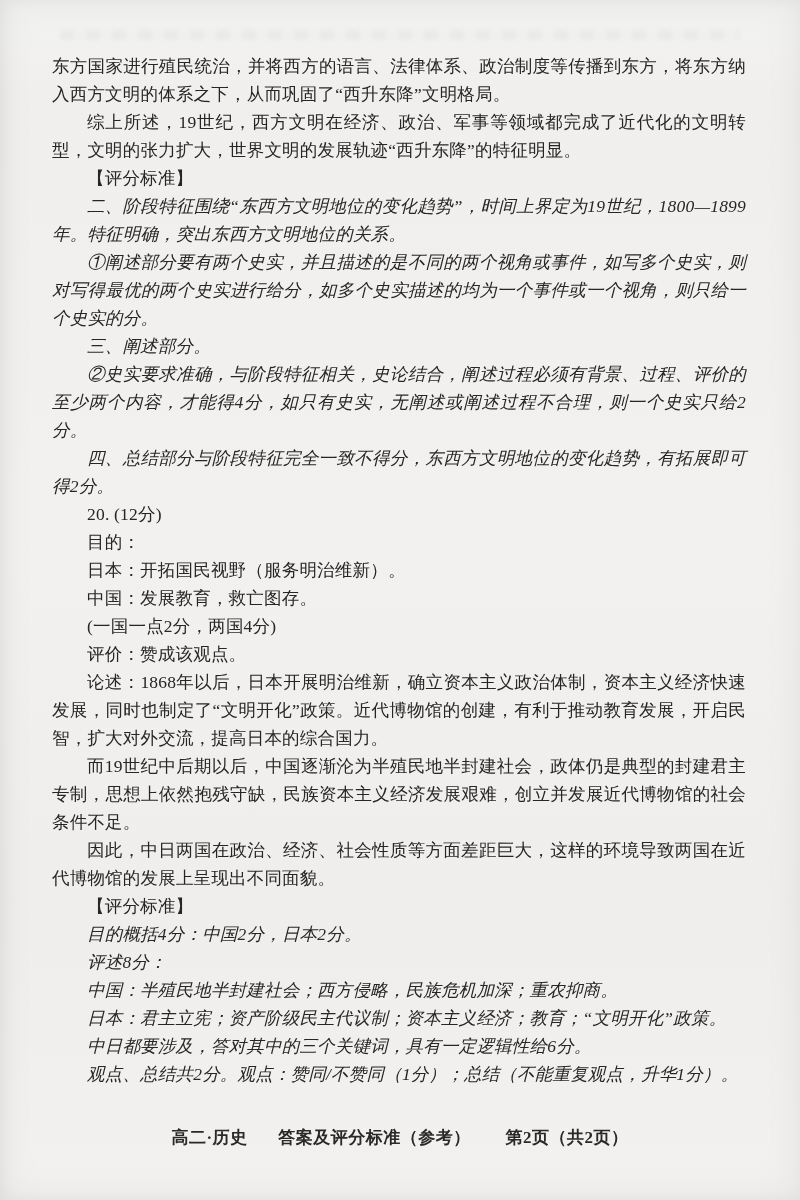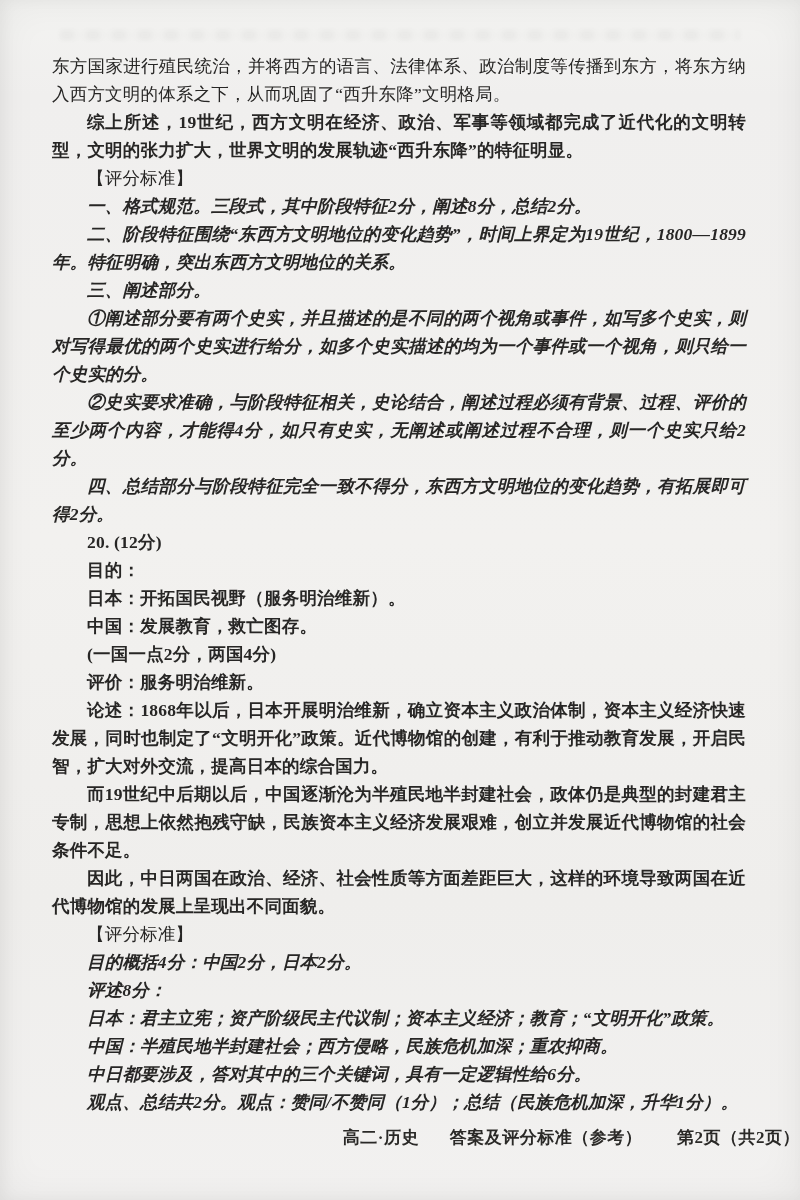--- a/index.html
+++ b/index.html
@@ -29,71 +29,70 @@
     position: absolute;
     left: 52px;
     top: 52px;
     width: 694px;
     font-size: 17.5px;
     line-height: 28px;
     text-align: justify;
     letter-spacing: 0.2px;
   }
   .content p { margin: 0; }
-  .ind { text-indent: 2em; font-weight: bold; }
+  .ind { text-indent: 2em; }
   .hdr { font-weight: normal; }
   .kai { font-style: italic; }           
-  .ansb { font-weight: bold; }           
+  .ansb { font-weight: normal; }           
   .footer {
     position: absolute;
     left: 0; top: 1126px;
     width: 100%;
-    text-align: right;
+    text-align: center;
     font-weight: bold;
     font-size: 17px;
     letter-spacing: 0.5px;
     color: #2a2927;
   }
   .footer span { display: inline-block; }
   .footer .gap1 { margin-right: 26px; }
   .footer .gap2 { margin-right: 30px; }
 </style>
 </head>
 <body>
 
 <main class="page">
 
   <div class="ghost"></div>
 
   <div class="content">
     <p>东方国家进行殖民统治，并将西方的语言、法律体系、政治制度等传播到东方，将东方纳入西方文明的体系之下，从而巩固了“西升东降”文明格局。</p>
     <p class="ind">综上所述，19世纪，西方文明在经济、政治、军事等领域都完成了近代化的文明转型，文明的张力扩大，世界文明的发展轨迹“西升东降”的特征明显。</p>
     <p class="ind hdr">【评分标准】</p>
-    <p class="ind kai">一、格式规范。三段式，其中阶段特征2分，阐述8分，总结2分。</p>
     <p class="ind kai">二、阶段特征围绕“东西方文明地位的变化趋势”，时间上界定为19世纪，1800—1899年。特征明确，突出东西方文明地位的关系。</p>
+    <p class="ind kai">①阐述部分要有两个史实，并且描述的是不同的两个视角或事件，如写多个史实，则对写得最优的两个史实进行给分，如多个史实描述的均为一个事件或一个视角，则只给一个史实的分。</p>
     <p class="ind kai">三、阐述部分。</p>
-    <p class="ind kai">①阐述部分要有两个史实，并且描述的是不同的两个视角或事件，如写多个史实，则对写得最优的两个史实进行给分，如多个史实描述的均为一个事件或一个视角，则只给一个史实的分。</p>
     <p class="ind kai">②史实要求准确，与阶段特征相关，史论结合，阐述过程必须有背景、过程、评价的至少两个内容，才能得4分，如只有史实，无阐述或阐述过程不合理，则一个史实只给2分。</p>
     <p class="ind kai">四、总结部分与阶段特征完全一致不得分，东西方文明地位的变化趋势，有拓展即可得2分。</p>
     <p class="ind ansb">20. (12分)</p>
     <p class="ind ansb">目的：</p>
     <p class="ind ansb">日本：开拓国民视野（服务明治维新）。</p>
     <p class="ind ansb">中国：发展教育，救亡图存。</p>
     <p class="ind">(一国一点2分，两国4分)</p>
-    <p class="ind">评价：服务明治维新。</p>
+    <p class="ind">评价：赞成该观点。</p>
     <p class="ind">论述：1868年以后，日本开展明治维新，确立资本主义政治体制，资本主义经济快速发展，同时也制定了“文明开化”政策。近代博物馆的创建，有利于推动教育发展，开启民智，扩大对外交流，提高日本的综合国力。</p>
     <p class="ind">而19世纪中后期以后，中国逐渐沦为半殖民地半封建社会，政体仍是典型的封建君主专制，思想上依然抱残守缺，民族资本主义经济发展艰难，创立并发展近代博物馆的社会条件不足。</p>
     <p class="ind">因此，中日两国在政治、经济、社会性质等方面差距巨大，这样的环境导致两国在近代博物馆的发展上呈现出不同面貌。</p>
     <p class="ind hdr">【评分标准】</p>
     <p class="ind kai">目的概括4分：中国2分，日本2分。</p>
     <p class="ind kai">评述8分：</p>
+    <p class="ind kai">中国：半殖民地半封建社会；西方侵略，民族危机加深；重农抑商。</p>
     <p class="ind kai">日本：君主立宪；资产阶级民主代议制；资本主义经济；教育；“文明开化”政策。</p>
-    <p class="ind kai">中国：半殖民地半封建社会；西方侵略，民族危机加深；重农抑商。</p>
     <p class="ind kai">中日都要涉及，答对其中的三个关键词，具有一定逻辑性给6分。</p>
-    <p class="ind kai">观点、总结共2分。观点：赞同/不赞同（1分）；总结（民族危机加深，升华1分）。</p>
+    <p class="ind kai">观点、总结共2分。观点：赞同/不赞同（1分）；总结（不能重复观点，升华1分）。</p>
   </div>
 
   <div class="footer">
     <span class="gap1">高二·历史</span>
     <span class="gap2">答案及评分标准（参考）</span>
     <span>第2页（共2页）</span>
   </div>
 
 </main>
 

